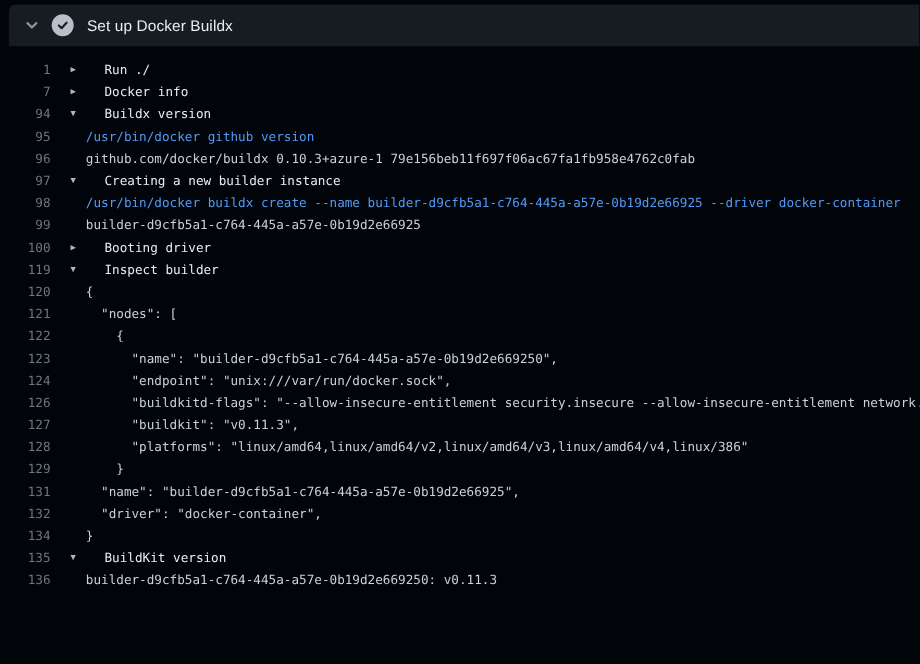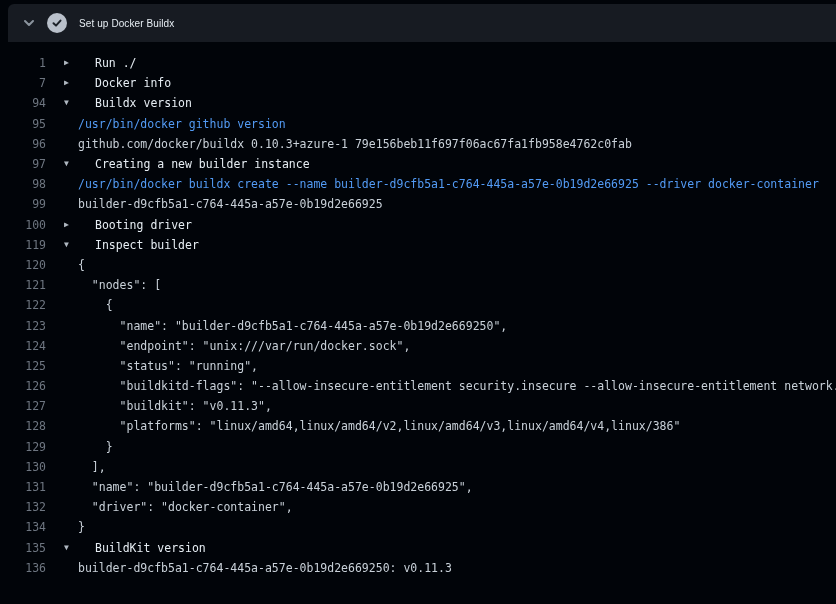--- a/index.html
+++ b/index.html
@@ -42,21 +42,21 @@
     margin-left:11px;
     width:20px;height:20px;
     border-radius:50%;
     background:var(--circle);
     display:flex;align-items:center;justify-content:center;
     flex:0 0 auto;
   }
   .step-title{
     margin-left:12px;
     color:var(--header-title);
-    font-size:10px;
+    font-size:14px;
     font-weight:500;
     letter-spacing:.1px;
     white-space:nowrap;
   }
   .log{
     padding-top:11px;
     font-family:"DejaVu Sans Mono","Liberation Mono",monospace;
     font-size:11.5px;
   }
   .row{
@@ -177,50 +177,40 @@
     <span class="ln">123</span>
 
     <span class="txt">      "name": "builder-d9cfb5a1-c764-445a-a57e-0b19d2e669250",</span>
   </div>
     <div class="row plain">
     <span class="ln">124</span>
 
     <span class="txt">      "endpoint": "unix:///var/run/docker.sock",</span>
   </div>
     <div class="row plain">
-    <span class="ln">125</span>
-
-    <span class="txt">      "status": "running",</span>
-  </div>
-    <div class="row plain">
     <span class="ln">126</span>
 
     <span class="txt">      "buildkitd-flags": "--allow-insecure-entitlement security.insecure --allow-insecure-entitlement network.host",</span>
   </div>
     <div class="row plain">
     <span class="ln">127</span>
 
     <span class="txt">      "buildkit": "v0.11.3",</span>
   </div>
     <div class="row plain">
     <span class="ln">128</span>
 
     <span class="txt">      "platforms": "linux/amd64,linux/amd64/v2,linux/amd64/v3,linux/amd64/v4,linux/386"</span>
   </div>
     <div class="row plain">
     <span class="ln">129</span>
 
     <span class="txt">    }</span>
   </div>
     <div class="row plain">
-    <span class="ln">130</span>
-
-    <span class="txt">  ],</span>
-  </div>
-    <div class="row plain">
     <span class="ln">131</span>
 
     <span class="txt">  "name": "builder-d9cfb5a1-c764-445a-a57e-0b19d2e66925",</span>
   </div>
     <div class="row plain">
     <span class="ln">132</span>
 
     <span class="txt">  "driver": "docker-container",</span>
   </div>
     <div class="row plain">

